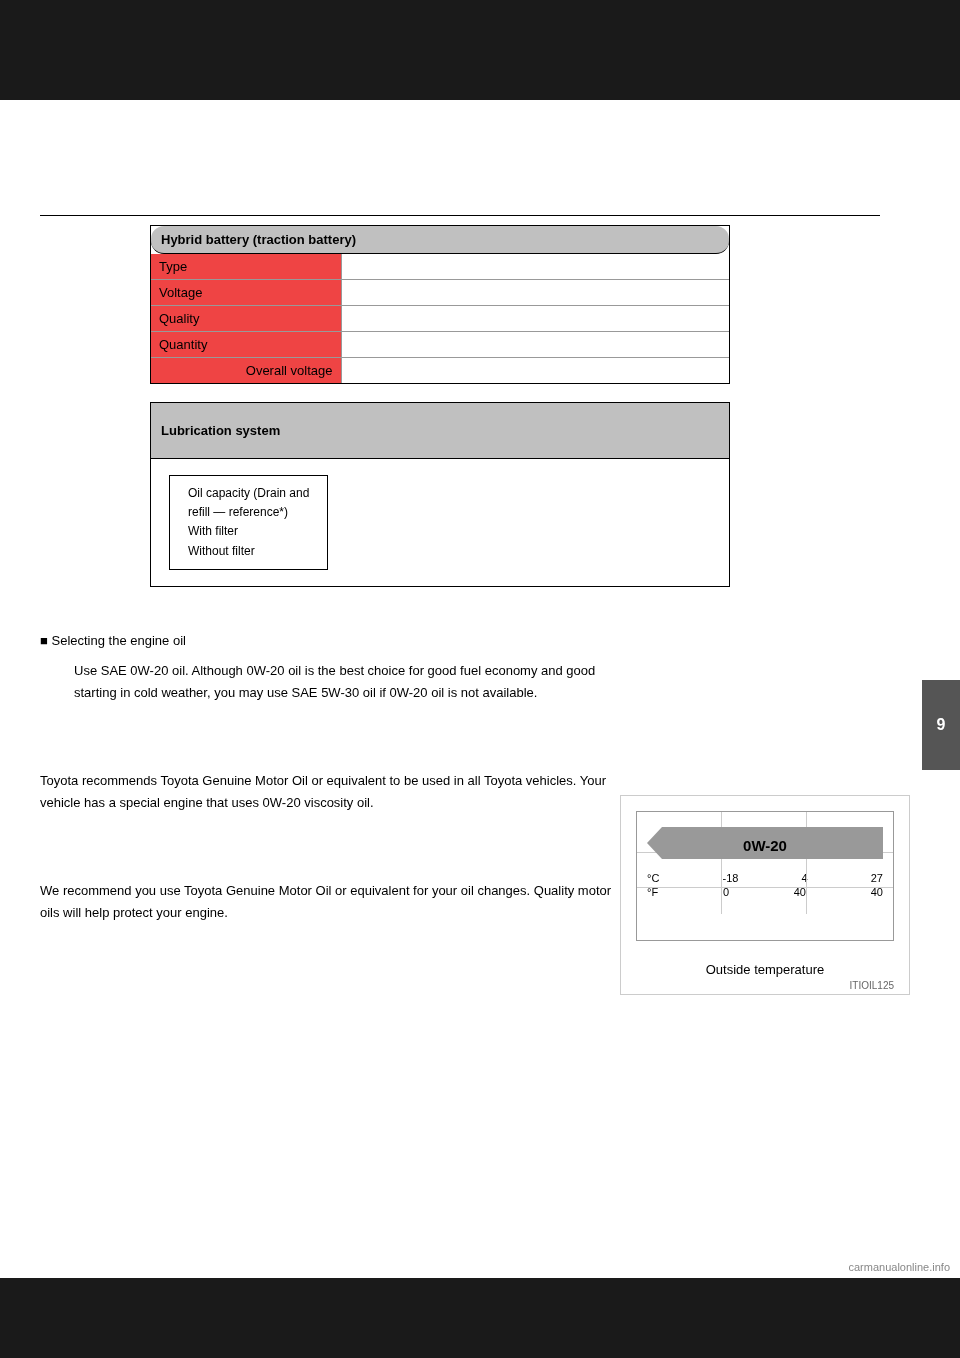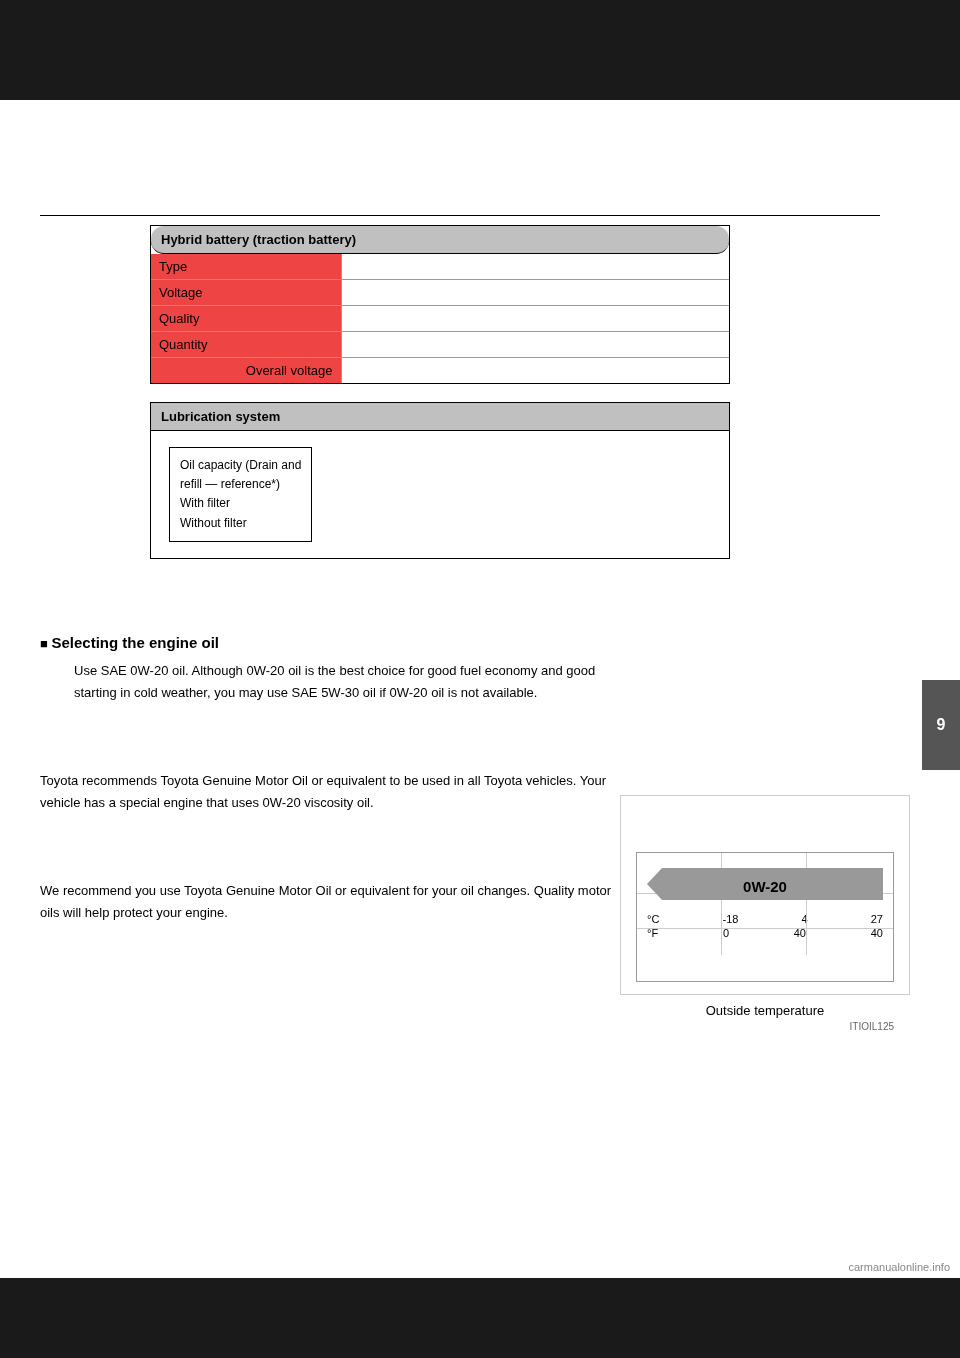--- a/index.html
+++ b/index.html
@@ -128,33 +128,33 @@
       background: #ffffff;
     }
 
     .lubrication-box {
       border: 1px solid #000000;
       margin-bottom: 18px;
     }
 
     .lubrication-header {
       background: #c0c0c0;
-      padding: 6px 10px;
+      padding: 20px 10px;
       font-weight: bold;
       font-size: 13px;
       border-bottom: 1px solid #000000;
     }
 
     .lub-inner {
       padding: 8px 10px;
     }
 
     .lub-cell {
       border: 1px solid #000000;
-      padding: 8px 10px;
+      padding: 8px 18px;
       display: inline-block;
       margin: 8px;
     }
 
     
     .oil-chart-container {
       position: absolute;
       right: 50px;
       top: 795px;
       width: 290px;
@@ -162,21 +162,20 @@
       border: 1px solid #cccccc;
       background: #ffffff;
       padding: 15px;
     }
 
     .oil-chart-inner {
       border: 1px solid #999999;
       padding: 10px;
       position: relative;
       height: 130px;
-      margin-top: 41px;
     }
 
     .oil-arrow-container {
       position: relative;
       height: 45px;
       margin-bottom: 5px;
     }
 
     .oil-arrow {
       position: absolute;
@@ -290,21 +289,21 @@
           <div class="lub-text">With filter</div>
           <div class="lub-text">Without filter</div>
         </div>
       </div>
     </div>
 
   </div>
 
   <div class="para-section" style="top: 630px; right: 40px; left: 40px;">
     <span style="font-size:13px; font-weight:bold;">■</span>
-    <span style="font-weight:bold; font-size:15px;">Selecting the engine oil</span>
+    <span style="font-weight:normal; font-size:13px;">Selecting the engine oil</span>
   </div>
 
   <div class="para-section" style="top: 660px; right: 340px; left: 40px; margin-left: 34px;">
     <p>Use SAE 0W-20 oil. Although 0W-20 oil is the best choice for good fuel economy and good starting in cold weather, you may use SAE 5W-30 oil if 0W-20 oil is not available.</p>
   </div>
 
   <div class="para-section" style="top: 770px; right: 340px; left: 40px;">
     <p>Toyota recommends Toyota Genuine Motor Oil or equivalent to be used in all Toyota vehicles. Your vehicle has a special engine that uses 0W-20 viscosity oil.</p>
   </div>
 

